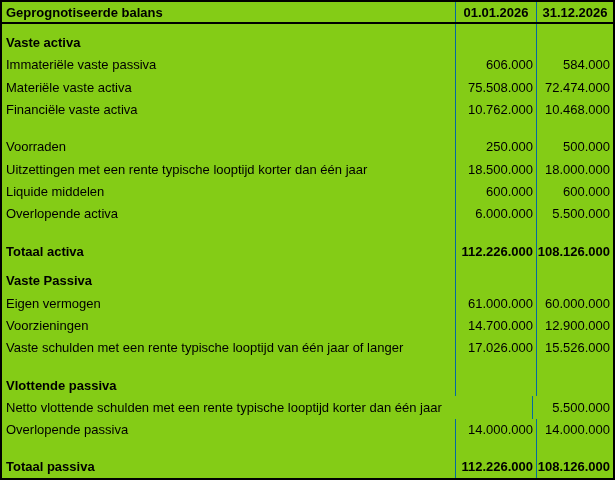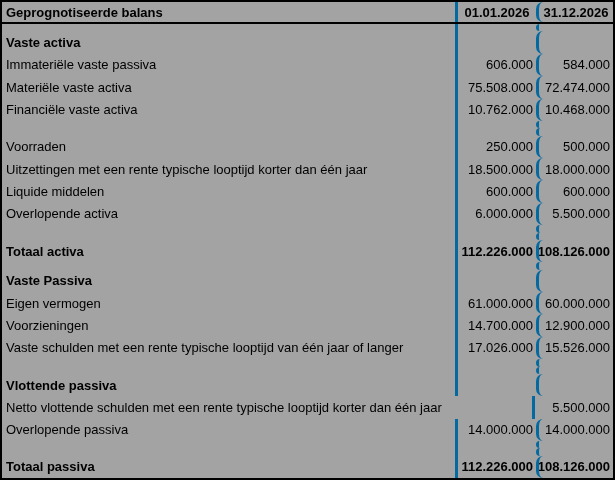--- a/index.html
+++ b/index.html
@@ -5,21 +5,21 @@
   html, body {
     margin: 0;
     padding: 0;
     background: #ffffff;
   }
   .sheet {
     width: 615px;
     height: 480px;
     box-sizing: border-box;
     border: 2px solid #000000;
-    background: #a3a3a3;
+    background: #84cc16;
     color: #000000;
     font-family: "Liberation Sans", sans-serif;
     font-size: 13px;
     display: flex;
     flex-direction: column;
     overflow: hidden;
   }
   .row {
     display: flex;
     flex: 1 1 auto;
@@ -38,26 +38,26 @@
     display: flex;
     align-items: center;
   }
   .cell.label {
     flex: 1 1 auto;
     padding-left: 4px;
     justify-content: flex-start;
   }
   .cell.num {
     box-sizing: border-box;
-    border-left: 3px solid #0369a1;
+    border-left: 1px solid #0369a1;
     justify-content: flex-end;
     padding-right: 3px;
   }
   .cell.num.c1 { flex: 0 0 81px; }
-  .cell.num.c2 { flex: 0 0 77px; border-radius: 7px; }
+  .cell.num.c2 { flex: 0 0 77px; }
   .row.header .cell.num {
     justify-content: center;
     padding-right: 0;
   }
   .row.section .cell.label { font-weight: bold; }
   .row.total .cell { font-weight: bold; }
 </style>
 </head>
 <body>
 

